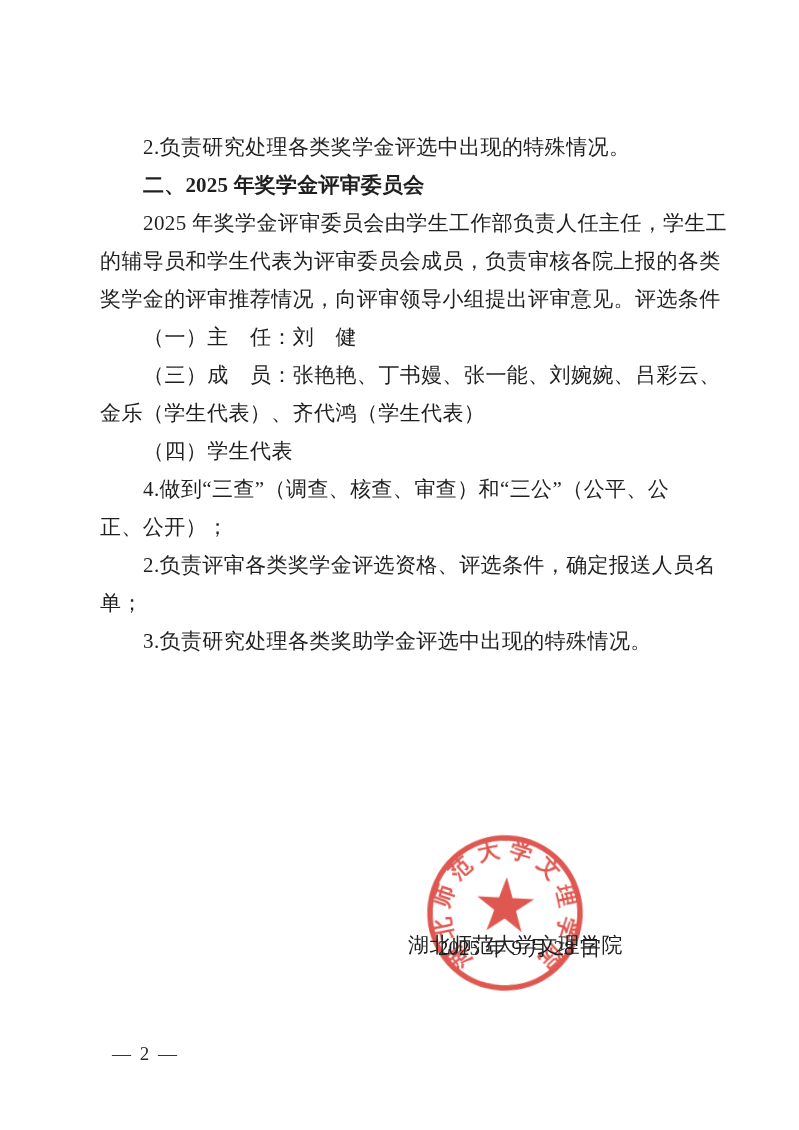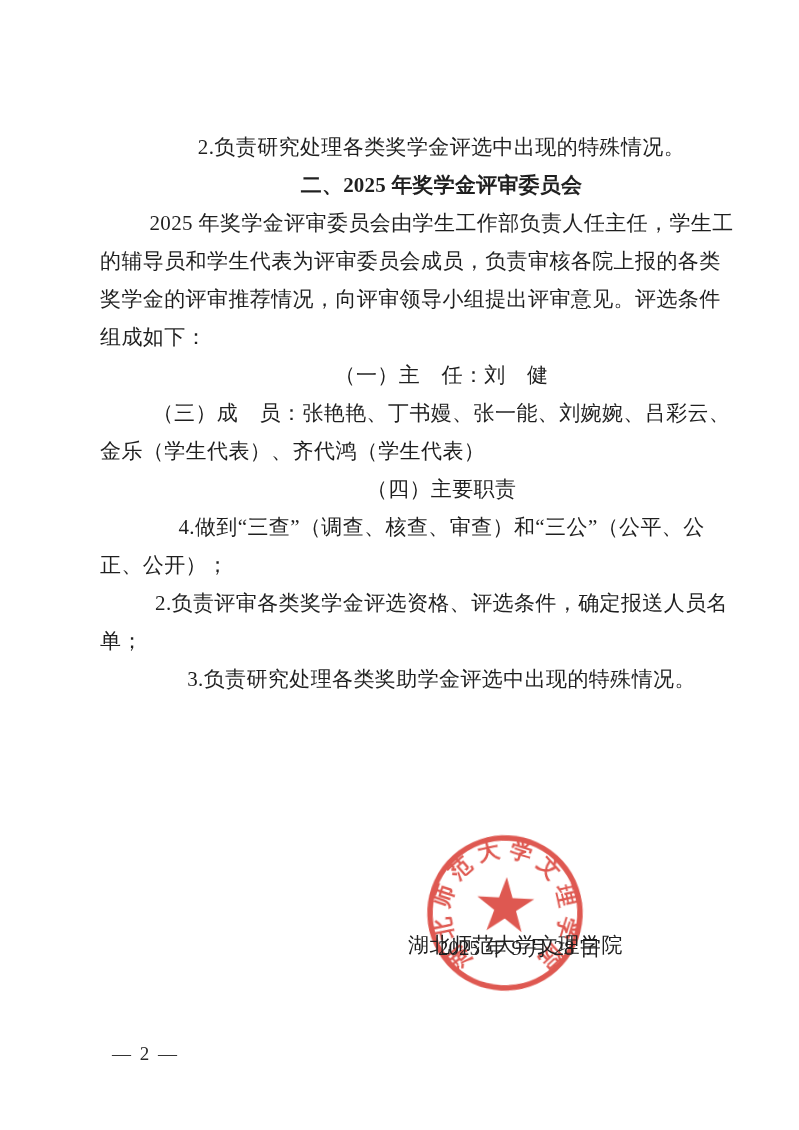--- a/index.html
+++ b/index.html
@@ -18,21 +18,21 @@
     top: 128px;
     width: 640px;
     font-size: 21px;
   }
   .line {
     height: 38px;
     line-height: 38px;
     white-space: pre;
     letter-spacing: 0.4px;
   }
-  .line.indent { padding-left: 43px; text-align: center; }
+  .line.indent { padding-left: 43px; }
   .line.heading {
     font-family: Liberation Serif, serif;
     font-weight: 700;
     letter-spacing: 0.2px;
   }
   .sig-org {
     position: absolute;
     left: 408px;
     top: 932px;
     font-size: 21px;
@@ -85,25 +85,24 @@
 <body>
 
 <div class="page">
 
   <div class="body-text">
       <div class="line indent">2.负责研究处理各类奖学金评选中出现的特殊情况。</div>
       <div class="line indent heading">二、2025 年奖学金评审委员会</div>
       <div class="line indent">2025 年奖学金评审委员会由学生工作部负责人任主任，学生工</div>
       <div class="line">的辅导员和学生代表为评审委员会成员，负责审核各院上报的各类</div>
       <div class="line">奖学金的评审推荐情况，向评审领导小组提出评审意见。评选条件</div>
-      <div class="line">组成如下：</div>
       <div class="line indent">（一）主　任：刘　健</div>
       <div class="line indent">（三）成　员：张艳艳、丁书嫚、张一能、刘婉婉、吕彩云、</div>
       <div class="line">金乐（学生代表）、齐代鸿（学生代表）</div>
-      <div class="line indent">（四）主要职责</div>
+      <div class="line indent">（四）学生代表</div>
       <div class="line indent">4.做到“三查”（调查、核查、审查）和“三公”（公平、公</div>
       <div class="line">正、公开）；</div>
       <div class="line indent">2.负责评审各类奖学金评选资格、评选条件，确定报送人员名</div>
       <div class="line">单；</div>
       <div class="line indent">3.负责研究处理各类奖助学金评选中出现的特殊情况。</div>
     </div>
 
   <svg class="seal" width="160" height="160" viewBox="0 0 160 160" aria-hidden="true">
     <circle class="seal-ring" cx="80" cy="80" r="75"></circle>
     <polygon class="seal-star" points="80,44 86.8,64.7 108.5,64.7 90.9,77.6 97.6,98.3 80,85.5 62.4,98.3 69.1,77.6 51.5,64.7 73.2,64.7"></polygon>

